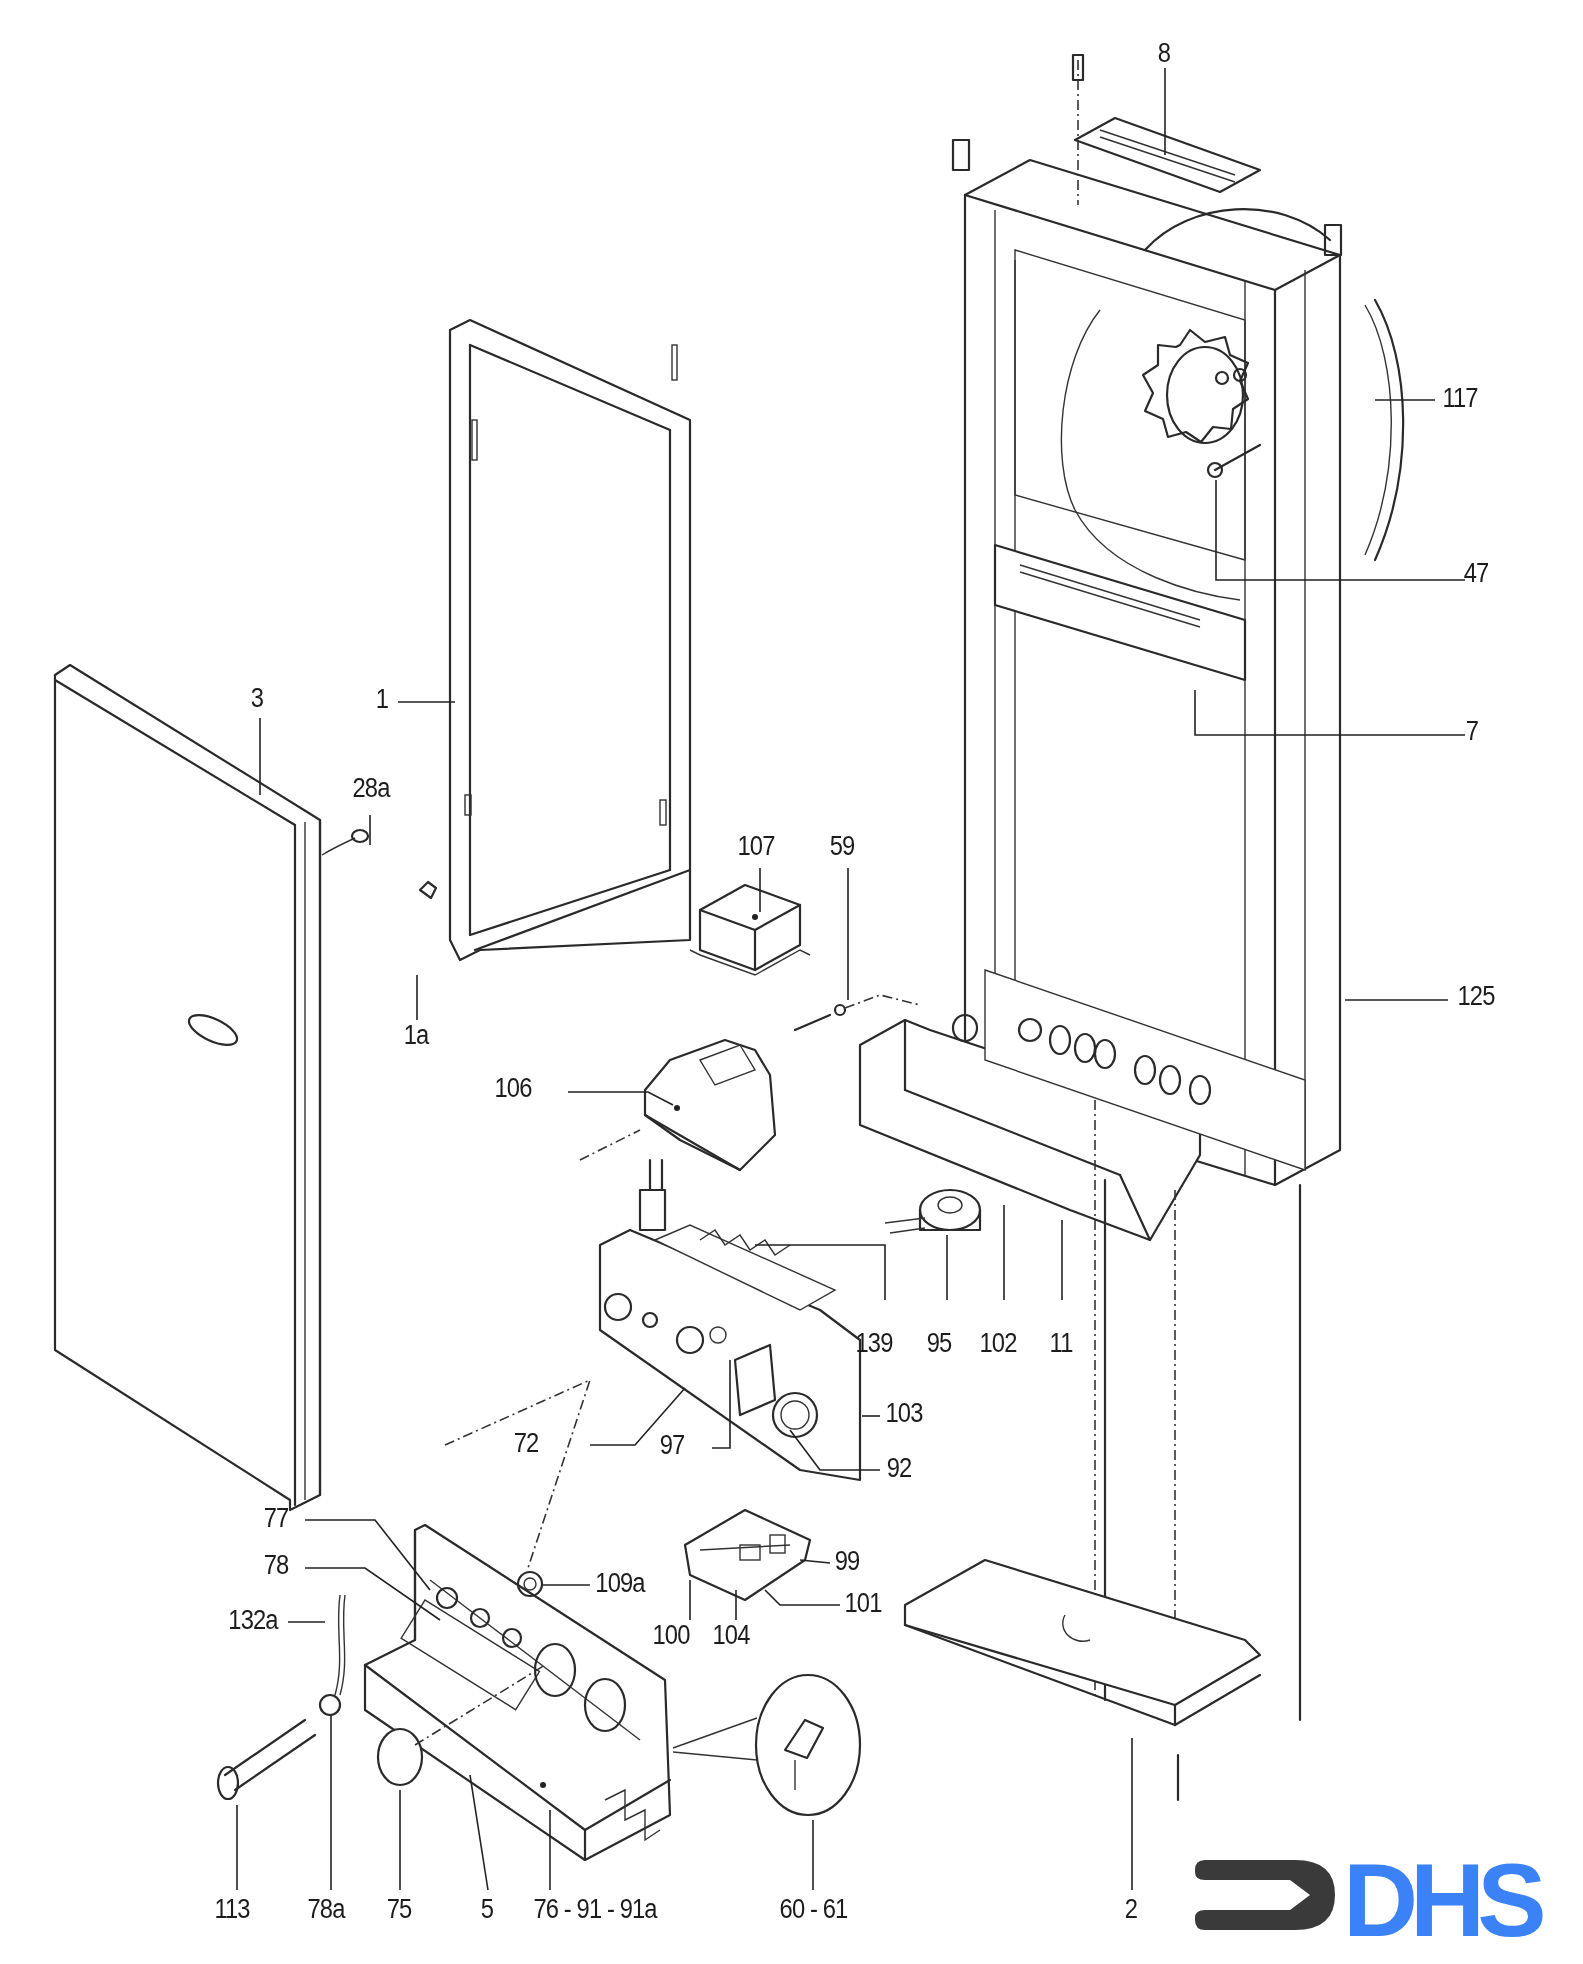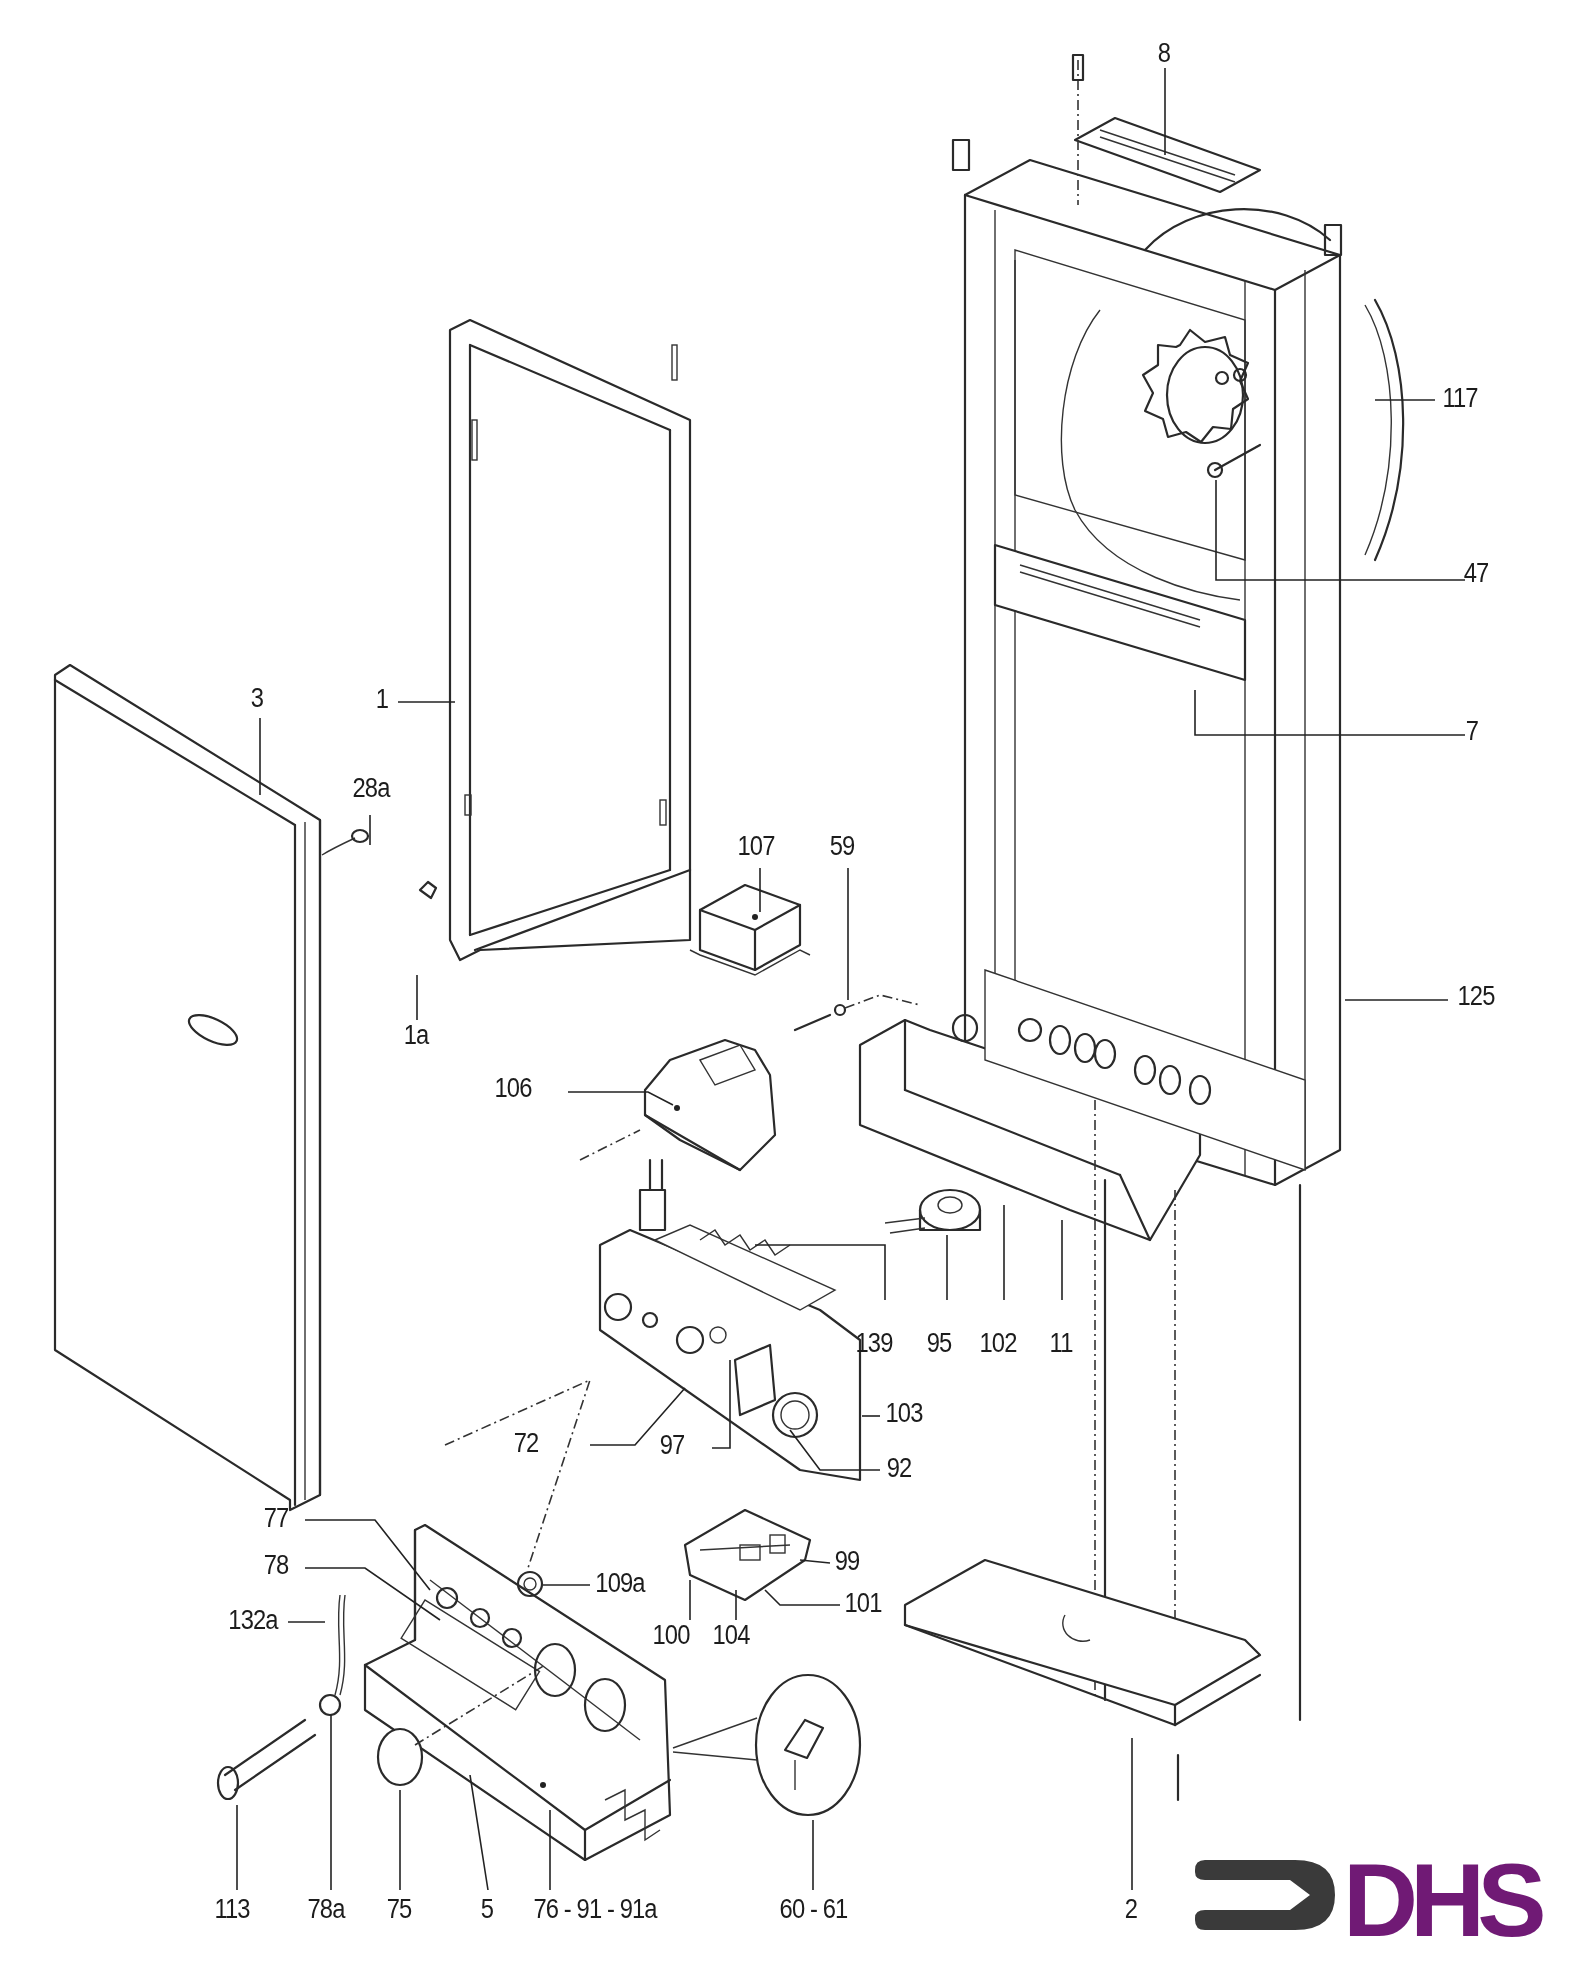--- a/index.html
+++ b/index.html
@@ -8,21 +8,21 @@
   #diagram { position:absolute; left:0; top:0; width:1583px; height:1964px; }
   .ln { stroke:#2a2a2a; stroke-width:2.2; fill:none; stroke-linecap:round; stroke-linejoin:round; }
   .thin { stroke:#333; stroke-width:1.4; fill:none; }
   .dash { stroke:#333; stroke-width:1.6; fill:none; stroke-dasharray:10 4 2 4; }
   .fillw { fill:#ffffff; }
   .lead { stroke:#222; stroke-width:1.6; fill:none; }
   .callout { position:absolute; font-size:27px; color:#1c1c1c; letter-spacing:-1px;
              transform:scaleX(0.88); transform-origin:center; white-space:nowrap; line-height:1; }
   #logo { position:absolute; left:1195px; top:1840px; width:370px; height:110px; }
   #logo-text { position:absolute; left:148px; top:8px; font-size:104px; font-weight:bold;
-               color:#701a75; letter-spacing:-8px; line-height:1; font-family:"Liberation Sans", sans-serif; }
+               color:#3b82f6; letter-spacing:-8px; line-height:1; font-family:"Liberation Sans", sans-serif; }
 </style>
 </head>
 <body>
 
 <svg id="diagram" viewBox="0 0 1583 1964" xmlns="http://www.w3.org/2000/svg">
 
   <g>
     <polygon class="ln fillw" points="965,195 1030,160 1340,255 1340,1150 1275,1185 965,1090"></polygon>
     <line class="ln" x1="965" y1="195" x2="1275" y2="290"></line>
     <line class="ln" x1="1275" y1="290" x2="1275" y2="1185"></line>

